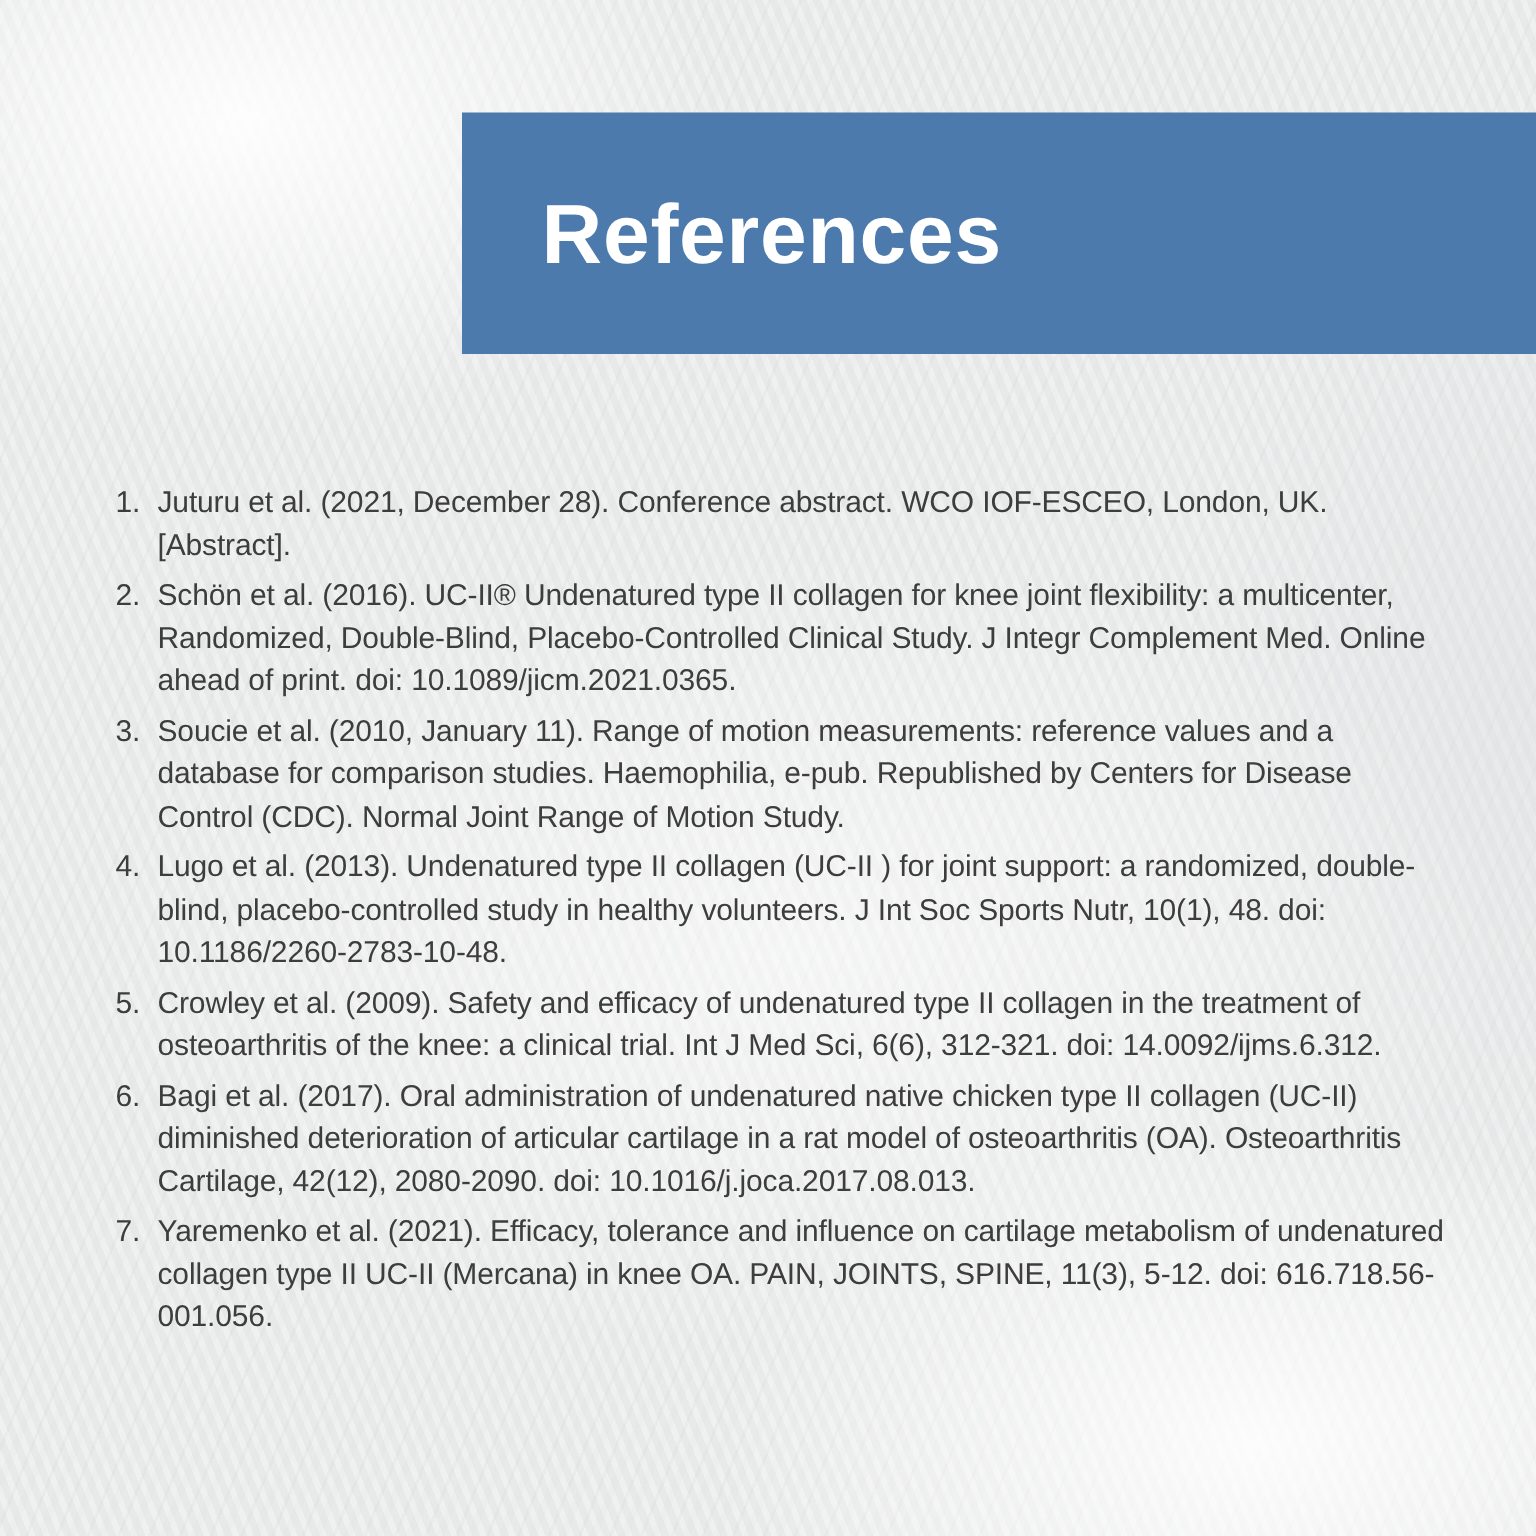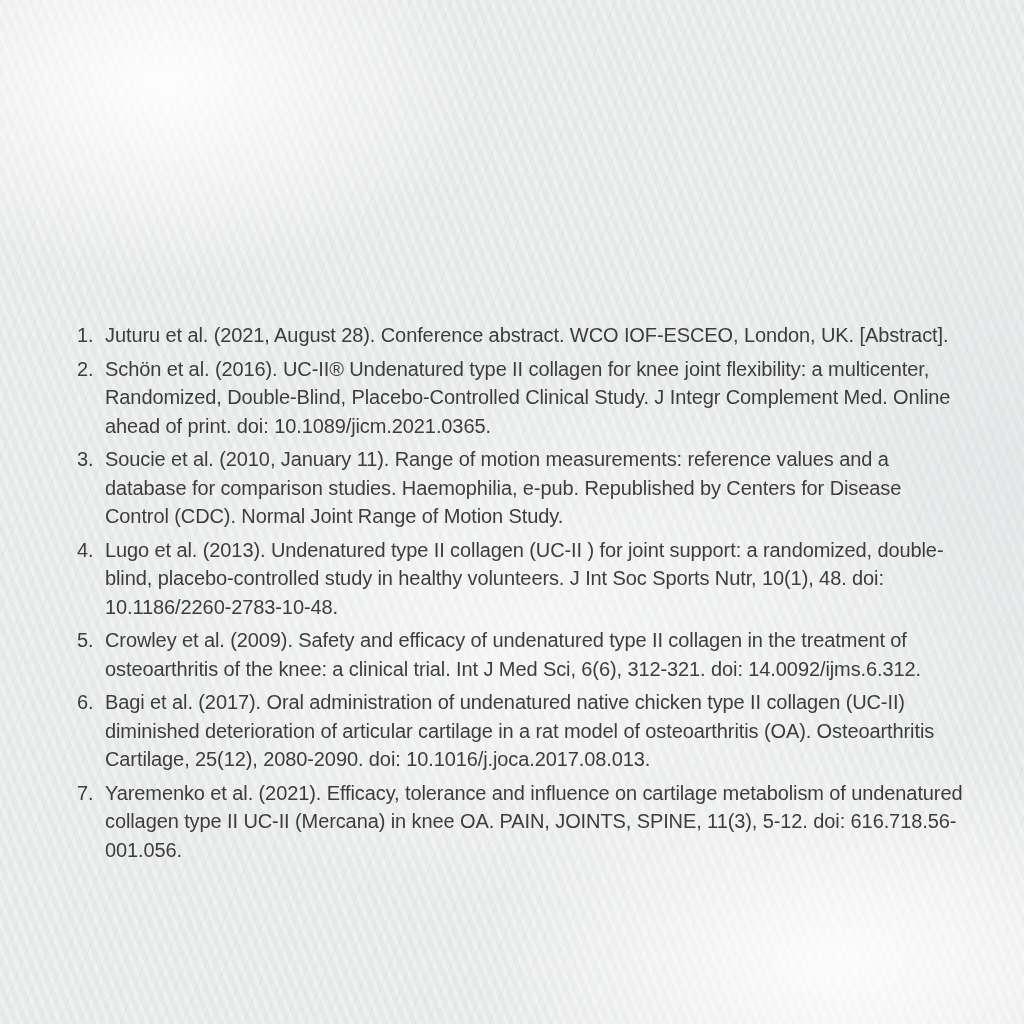--- a/index.html
+++ b/index.html
@@ -66,25 +66,28 @@
 
   .ref-text {
     flex: 1;
   }
 </style>
 </head>
 <body>
 
 <div class="canvas">
 
+  <header class="banner" style="background: rgb(76, 122, 172);">
+    <h1 class="title" style="color: rgb(255, 255, 255);">References</h1>
+  </header>
 
   <ol class="refs" style="color: rgb(61, 61, 61);">
   <li class="ref-item">
     <span class="ref-num">1.</span>
-    <span class="ref-text">Juturu et al. (2021, August 28). Conference abstract. WCO IOF-ESCEO, London, UK. [Abstract].</span>
+    <span class="ref-text">Juturu et al. (2021, December 28). Conference abstract. WCO IOF-ESCEO, London, UK. [Abstract].</span>
   </li>
 
   <li class="ref-item">
     <span class="ref-num">2.</span>
     <span class="ref-text">Schön et al. (2016). UC-II® Undenatured type II collagen for knee joint flexibility: a multicenter, Randomized, Double-Blind, Placebo-Controlled Clinical Study. J Integr Complement Med. Online ahead of print. doi: 10.1089/jicm.2021.0365.</span>
   </li>
 
   <li class="ref-item">
     <span class="ref-num">3.</span>
     <span class="ref-text">Soucie et al. (2010, January 11). Range of motion measurements: reference values and a database for comparison studies. Haemophilia, e-pub. Republished by Centers for Disease Control (CDC). Normal Joint Range of Motion Study.</span>
@@ -95,21 +98,21 @@
     <span class="ref-text">Lugo et al. (2013). Undenatured type II collagen (UC-II ) for joint support: a randomized, double-blind, placebo-controlled study in healthy volunteers. J Int Soc Sports Nutr, 10(1), 48. doi: 10.1186/2260-2783-10-48.</span>
   </li>
 
   <li class="ref-item">
     <span class="ref-num">5.</span>
     <span class="ref-text">Crowley et al. (2009). Safety and efficacy of undenatured type II collagen in the treatment of osteoarthritis of the knee: a clinical trial. Int J Med Sci, 6(6), 312-321. doi: 14.0092/ijms.6.312.</span>
   </li>
 
   <li class="ref-item">
     <span class="ref-num">6.</span>
-    <span class="ref-text">Bagi et al. (2017). Oral administration of undenatured native chicken type II collagen (UC-II) diminished deterioration of articular cartilage in a rat model of osteoarthritis (OA). Osteoarthritis Cartilage, 25(12), 2080-2090. doi: 10.1016/j.joca.2017.08.013.</span>
+    <span class="ref-text">Bagi et al. (2017). Oral administration of undenatured native chicken type II collagen (UC-II) diminished deterioration of articular cartilage in a rat model of osteoarthritis (OA). Osteoarthritis Cartilage, 42(12), 2080-2090. doi: 10.1016/j.joca.2017.08.013.</span>
   </li>
 
   <li class="ref-item">
     <span class="ref-num">7.</span>
     <span class="ref-text">Yaremenko et al. (2021). Efficacy, tolerance and influence on cartilage metabolism of undenatured collagen type II UC-II (Mercana) in knee OA. PAIN, JOINTS, SPINE, 11(3), 5-12. doi: 616.718.56-001.056.</span>
   </li>
 </ol>
 
 </div>
 

